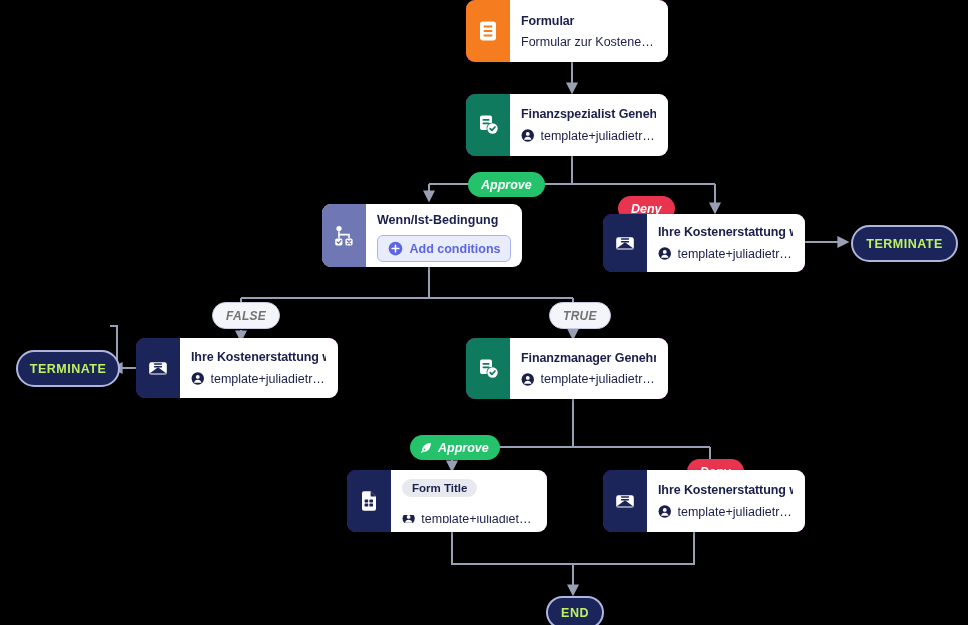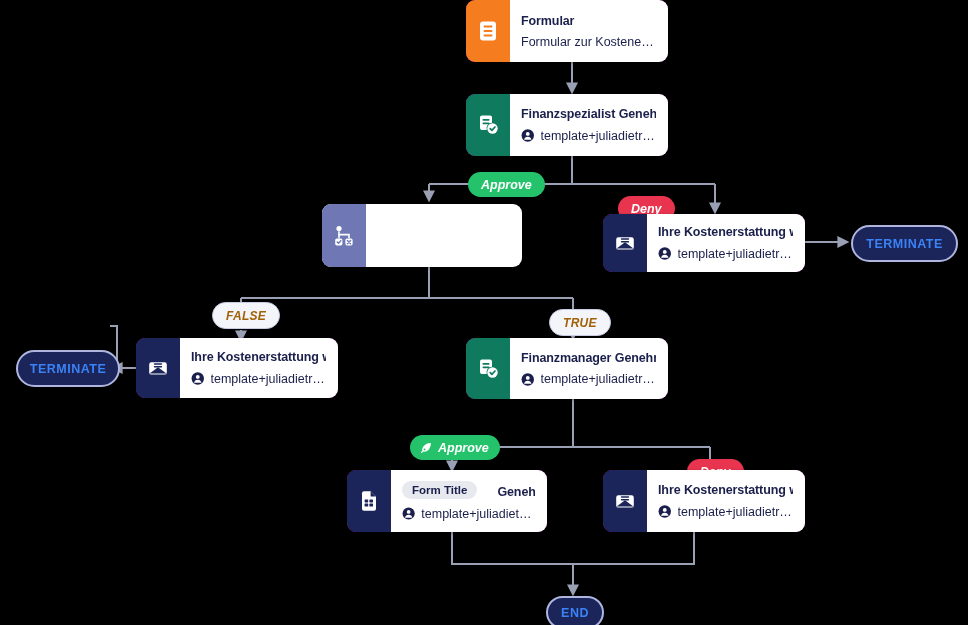--- a/index.html
+++ b/index.html
@@ -71,24 +71,25 @@
     white-space: nowrap;
     overflow: hidden;
   }
   .node .assignee .label {
     overflow: hidden;
     text-overflow: ellipsis;
     white-space: nowrap;
   }
   .title-row {
     display: flex;
-    align-items: flex-end;
+    align-items: flex-start;
     gap: 20px;
     white-space: nowrap;
     overflow: hidden;
+    flex-direction: column;
   }
   .chip {
     background: #e7e9ef;
     color: #1a1f4b;
     font-size: 11.5px;
     font-weight: bold;
     border-radius: 11px;
     padding: 3px 10px;
     flex: 0 0 auto;
   }
@@ -141,21 +142,21 @@
 
   
   .pill-term {
     position: absolute;
     display: flex;
     align-items: center;
     justify-content: center;
     background: #1b2559;
     border: 2px solid #aeb6e0;
     border-radius: 999px;
-    color: #3b82f6;
+    color: #bef264;
     font-size: 12.5px;
     font-weight: bold;
     letter-spacing: 0.5px;
   }
 
   
   .badge {
     position: absolute;
     display: flex;
     align-items: center;
@@ -167,21 +168,21 @@
     padding: 0 13px;
     height: 25px;
     white-space: nowrap;
     font-style: italic;
   }
   .badge-approve { background: #23c26b; color: #ffffff; }
   .badge-deny    { background: #e8344e; color: #ffffff; margin-top: 24px; }
   .badge-bool {
     background: #f4f5fb;
     border: 1px solid #c8cde4;
-    color: #a16207;
+    color: #737373;
     font-size: 12px;
     letter-spacing: 0.3px;
   }
   .badge svg { display:block; }
 </style>
 </head>
 <body>
 
 <div id="canvas">
 
@@ -279,20 +280,30 @@
       <svg width="24" height="24" viewBox="0 0 24 24" fill="#ffffff">
         <circle cx="7" cy="4.5" r="2.6"></circle>
         <path d="M7 7.2v3.4h10v3.6" stroke="#ffffff" stroke-width="1.6" fill="none"></path>
         <path d="M7 10.6v3.6" stroke="#ffffff" stroke-width="1.6" fill="none"></path>
         <rect x="3.2" y="14.4" width="7.2" height="7" rx="1.6"></rect>
         <path d="M5.2 17.9l1.3 1.3 2.3-2.4" stroke="#6f78b5" stroke-width="1.4" fill="none" stroke-linecap="round" stroke-linejoin="round"></path>
         <rect x="13.4" y="14.4" width="7.2" height="7" rx="1.6"></rect>
         <path d="M15.4 16.6l3.2 3.2M18.6 16.6l-3.2 3.2" stroke="#6f78b5" stroke-width="1.4" stroke-linecap="round"></path>
       </svg>
     </div>
+    <div class="body">
+      <div class="title">Wenn/Ist-Bedingung</div>
+      <div class="add-conditions">
+        <svg width="15" height="15" viewBox="0 0 24 24">
+            <circle cx="12" cy="12" r="11" fill="#5b66e0"></circle>
+            <path d="M12 6.6v10.8M6.6 12h10.8" stroke="#ffffff" stroke-width="2.4" stroke-linecap="round"></path>
+          </svg>
+        <span>Add conditions</span>
+      </div>
+    </div>
   </div>
 
   <div class="node" style="left:603px; top:214px; width:202px; height:58px;">
     <div class="icon-pane pane-navy">
       <svg width="24" height="24" viewBox="0 0 24 24" fill="#ffffff">
         <path d="M3.2 8.4a2.2 2.2 0 0 1 2.2-2.2h13.2a2.2 2.2 0 0 1 2.2 2.2v8a2.2 2.2 0 0 1-2.2 2.2H5.4a2.2 2.2 0 0 1-2.2-2.2z"></path>
         <path d="M3.6 17.6l8.4-6.3 8.4 6.3" fill="#1b2559"></path>
         <rect x="7.8" y="7.2" width="8.4" height="1.5" rx="0.7" fill="#1b2559"></rect>
         <rect x="7.8" y="10" width="8.4" height="1.5" rx="0.7" fill="#1b2559"></rect>
       </svg>
@@ -310,21 +321,21 @@
     </div>
   </div>
 
   <div class="pill-term" style="left:851px; top:225px; width:103px; height:33px;">
     <span>TERMINATE</span>
   </div>
 
   <div class="badge badge-bool" style="left:212px; top:302px;">
     <span>FALSE</span>
   </div>
-  <div class="badge badge-bool" style="left:549px; top:302px;margin-top:7px;">
+  <div class="badge badge-bool" style="left:549px; top:302px;">
     <span>TRUE</span>
   </div>
 
   <div class="pill-term" style="left:16px; top:350px; width:100px; height:33px;">
     <span>TERMINATE</span>
   </div>
 
   <div class="node" style="left:136px; top:338px; width:202px; height:60px;">
     <div class="icon-pane pane-navy">
       <svg width="24" height="24" viewBox="0 0 24 24" fill="#ffffff">

